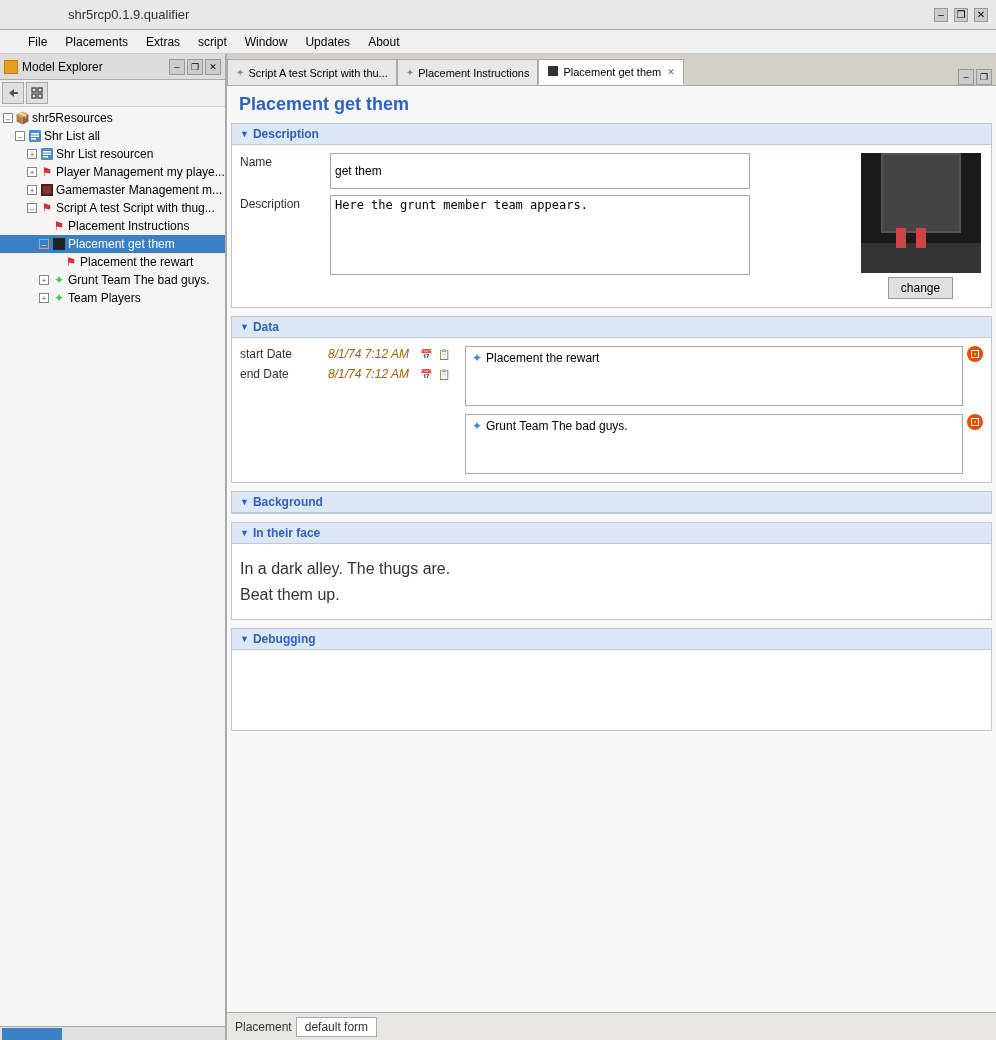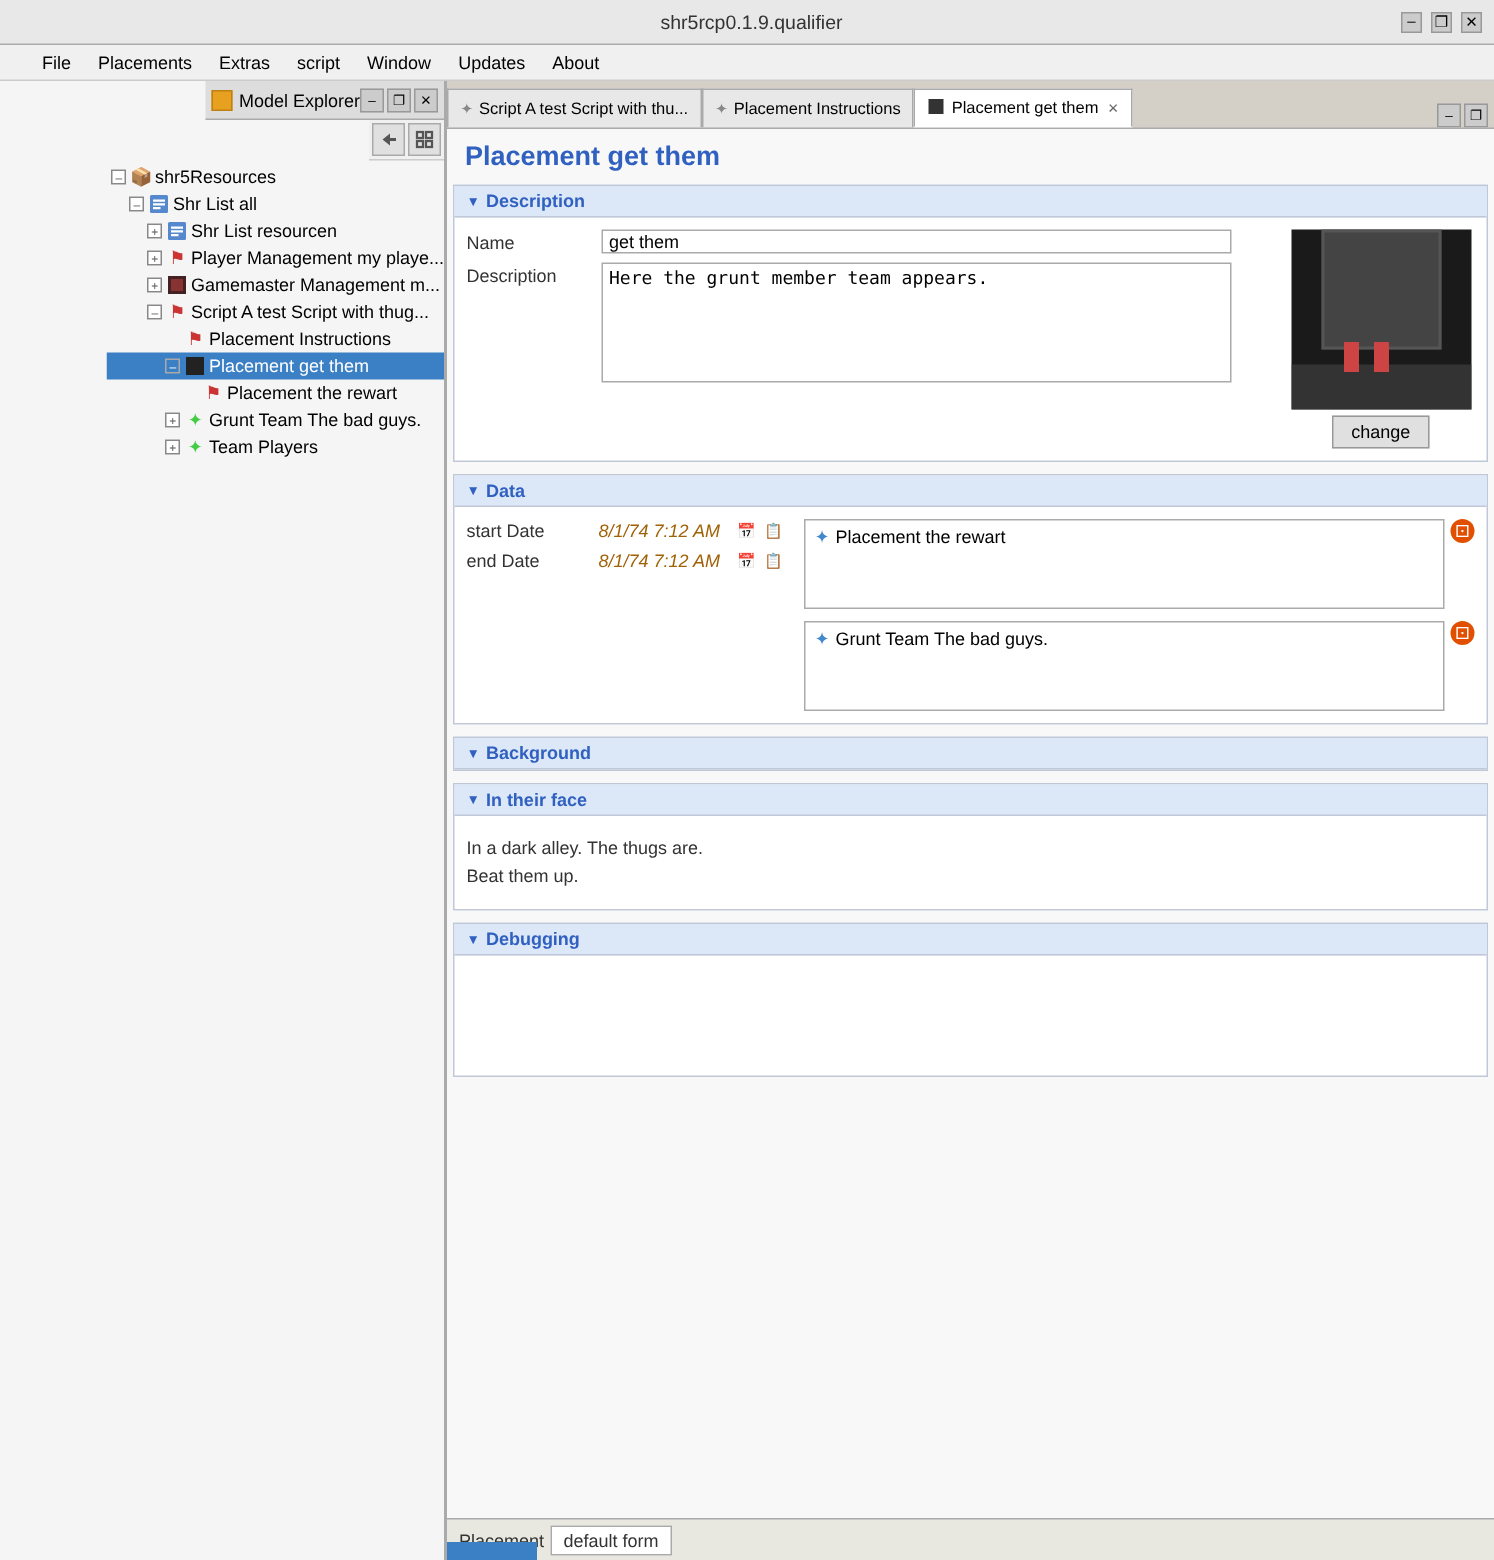--- a/index.html
+++ b/index.html
@@ -17,21 +17,21 @@
       background: #e8e8e8;
       height: 30px;
       display: flex;
       align-items: center;
       justify-content: space-between;
       padding: 0 8px;
       border-bottom: 1px solid #aaa;
     }
     .title-bar-title {
       flex: 1;
-      text-align: center;
+      text-align: left;
       font-size: 13px;
       color: #333;
     }
     .title-bar-controls {
       display: flex;
       gap: 6px;
     }
     .title-bar-btn {
       width: 14px;
       height: 14px;
@@ -62,26 +62,25 @@
     }
 
     
     .main-container {
       display: flex;
       height: calc(1040px - 54px);
     }
 
     
     .left-panel {
-      width: 298px;
+      width: 227px;
       background: #f5f5f5;
       border-right: 2px solid #aaa;
       display: flex;
       flex-direction: column;
-      align-items: flex-end;
     }
     .panel-header {
       background: #ddd;
       border-bottom: 1px solid #aaa;
       display: flex;
       align-items: center;
       padding: 2px 4px;
       height: 26px;
     }
     .panel-title {
@@ -331,21 +330,21 @@
       color: #333;
       padding-top: 2px;
       flex-shrink: 0;
     }
     .form-content {
       flex: 1;
     }
     .form-input {
       width: 100%;
       border: 1px solid #aaa;
-      padding: 0 4px;
+      padding: 10px 4px;
       font-size: 12px;
       background: #fff;
     }
     .form-textarea {
       width: 100%;
       height: 80px;
       border: 1px solid #aaa;
       padding: 2px 4px;
       font-size: 12px;
       background: #fff;
@@ -468,21 +467,21 @@
 
     
     .bg-text {
       font-size: 12px;
       color: #333;
       padding: 4px 0;
     }
 
     
     .face-text {
-      font-size: 12px;
+      font-size: 16px;
       color: #333;
       padding: 4px 0;
       line-height: 1.6;
     }
 
     
     .status-bar {
       height: 28px;
       background: #e8e8e0;
       border-top: 1px solid #aaa;

